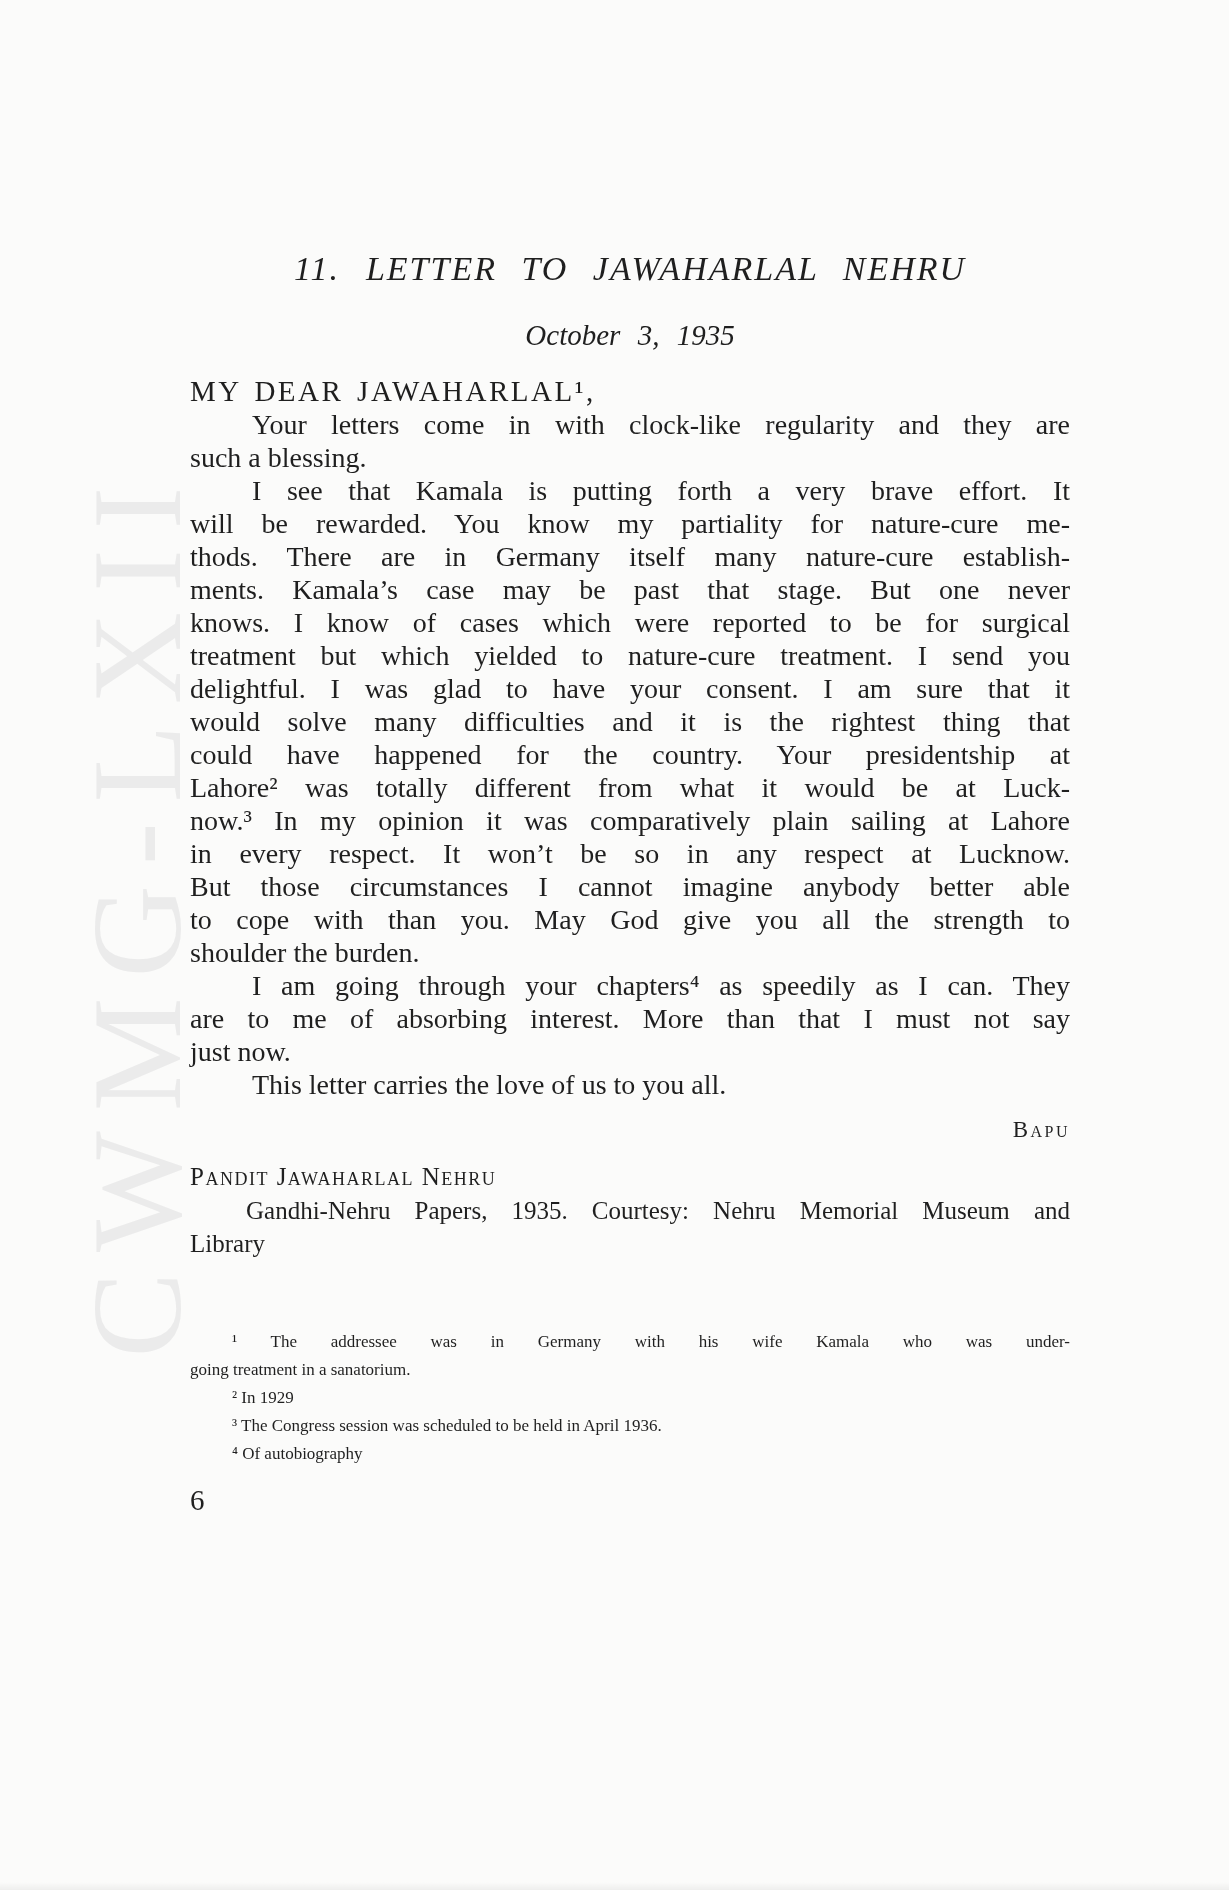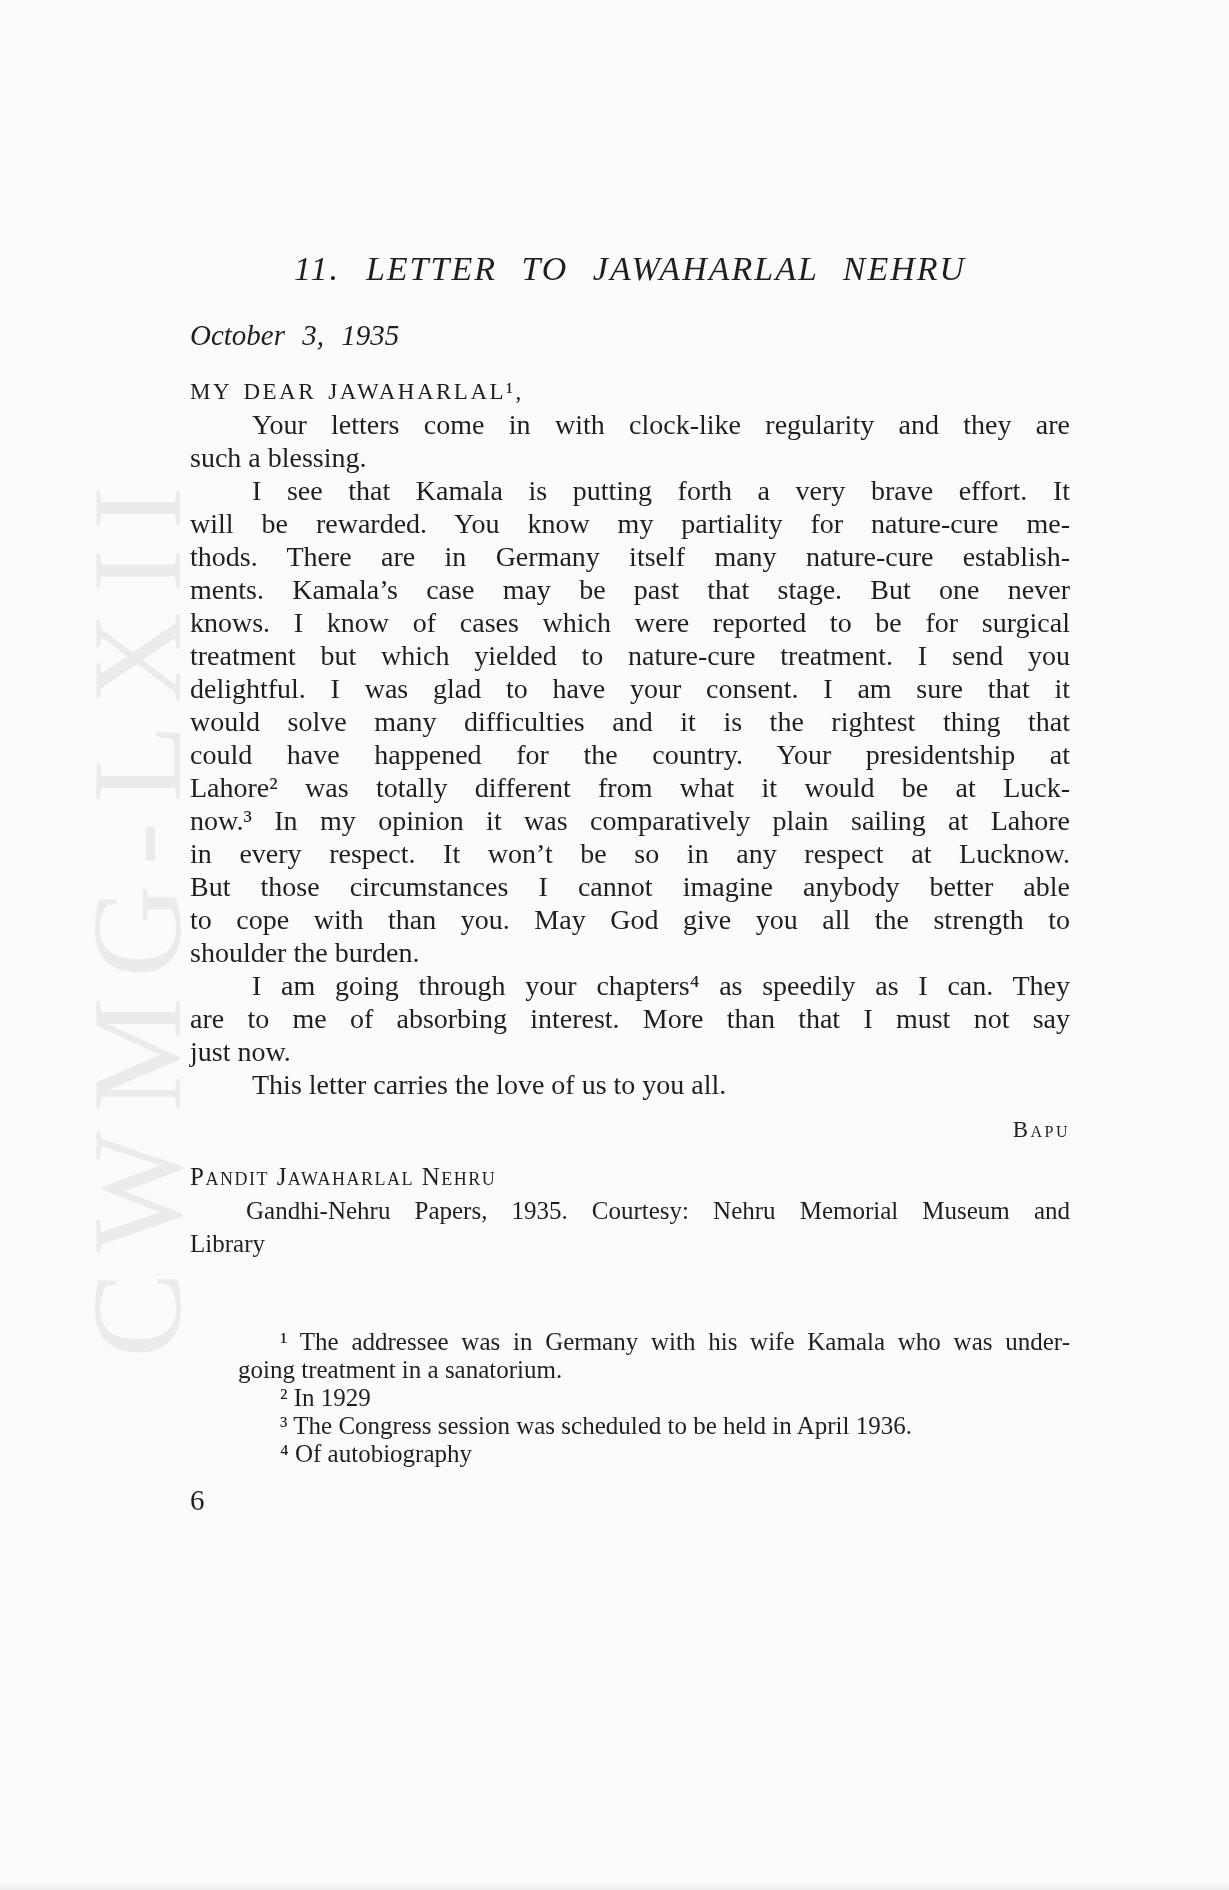--- a/index.html
+++ b/index.html
@@ -52,29 +52,29 @@
     font-style:italic;
     font-size:34px;
     line-height:40px;
     letter-spacing:2px;
     white-space:nowrap;
   }
   .title-num{margin-right:26px;}
   .title-text{word-spacing:14px;}
   .date-row{
     margin-top:28px;
-    text-align:left;
+    text-align:center;
     font-style:italic;
     font-size:29px;
     line-height:36px;
     word-spacing:10px;
   }
   .salutation{
     margin-top:22px;
-    font-size:23px;
+    font-size:29px;
     line-height:33px;
     letter-spacing:2.5px;
     word-spacing:4px;
   }
   .letter-body{
     font-size:28px;
     line-height:33px;
   }
   .line{
     text-align:justify;
@@ -101,23 +101,22 @@
     letter-spacing:1.5px;
   }
   .source{
     margin-top:0;
     font-size:25px;
     line-height:33px;
   }
   .source .line.first{padding-left:56px;}
   .footnotes{
     margin-top:68px;
-    font-size:25px;
+    font-size:17px;
     line-height:28px;
-    margin-left:48px;
   }
   .footnotes .line.first{padding-left:42px;}
   .page-number{
     margin-top:16px;
     font-size:29px;
     line-height:33px;
   }
 </style>
 </head>
 <body>

